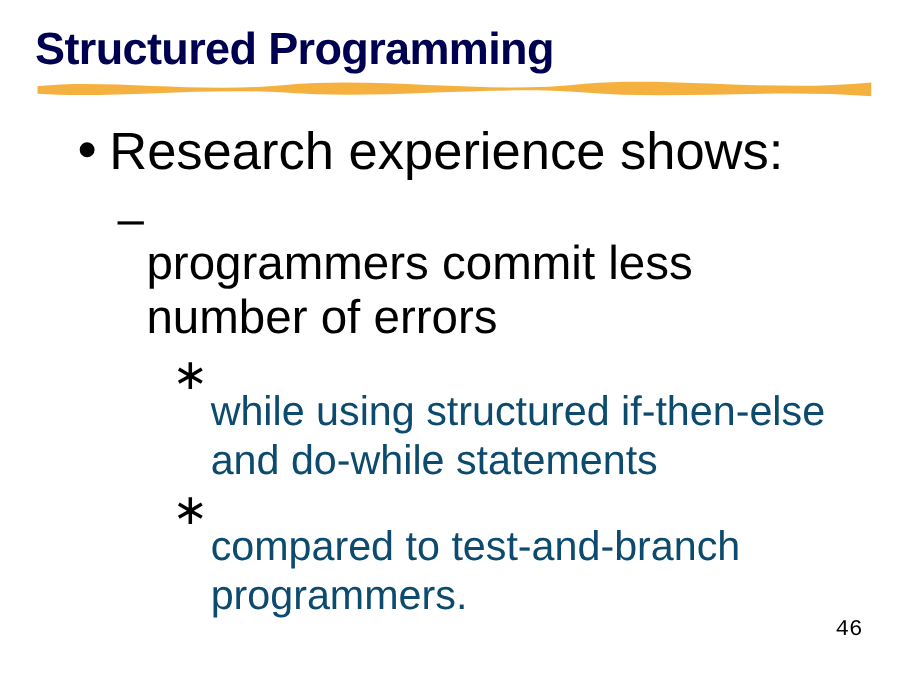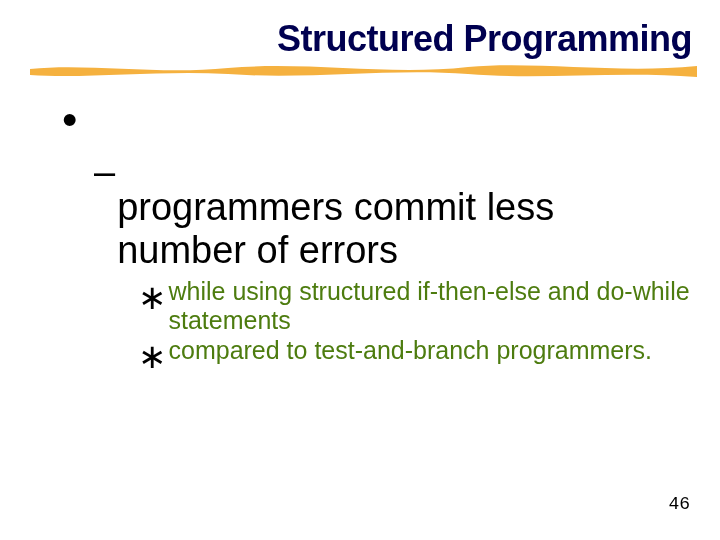--- a/index.html
+++ b/index.html
@@ -23,21 +23,20 @@
   }
   .title {
     font-family: "Arial Black", Arial, sans-serif;
     font-weight: 900;
     font-size: 36px;
     color: #000050;
     letter-spacing: -0.5px;
     position: relative;
     z-index: 2;
     white-space: nowrap;
-    text-align: right;
   }
   .underline-stroke {
     position: absolute;
     left: 0;
     top: 38px;
     width: 672px;
     height: 24px;
     z-index: 1;
     pointer-events: none;
   }
@@ -85,23 +84,24 @@
     margin-bottom: 0;
   }
   .star {
     font-family: Arial, sans-serif;
     font-size: 34px;
     color: #000;
     margin-right: 2px;
     line-height: 40px;
   }
   .bullet-level3 .text {
-    font-size: 25px;
-    color: #4d7c0f;
+    font-size: 33px;
+    color: #0c4a6e;
     line-height: 1.18;
+    margin-top: 30px;
   }
   .page-number {
     position: absolute;
     right: 30px;
     bottom: 26px;
     font-size: 18px;
     color: #000;
     font-family: Liberation Mono, monospace;
   }
 </style>
@@ -112,20 +112,21 @@
 
   <div class="title-wrap">
     <div class="title">Structured Programming</div>
     <svg class="underline-stroke" viewBox="0 0 672 24" preserveAspectRatio="none">
       <path d="M2,13 C60,7 130,19 200,12 C280,5 360,20 440,11 C510,5 590,18 669,10 L669,21 C590,15 510,24 440,18 C360,12 280,24 200,18 C130,14 60,23 2,19 Z" fill="#f5b13f" stroke="none"></path>
     </svg>
   </div>
 
   <div class="bullet-level1">
     <span class="bullet-dot">•</span>
+    <span class="text">Research experience shows:</span>
   </div>
 
   <div class="bullet-level2">
     <span class="dash">–</span>
     <span class="text">programmers commit less number of errors</span>
   </div>
 
   <div class="bullet-level3">
     <span class="star">∗</span>
     <span class="text">while using structured if-then-else and  do-while statements</span>

